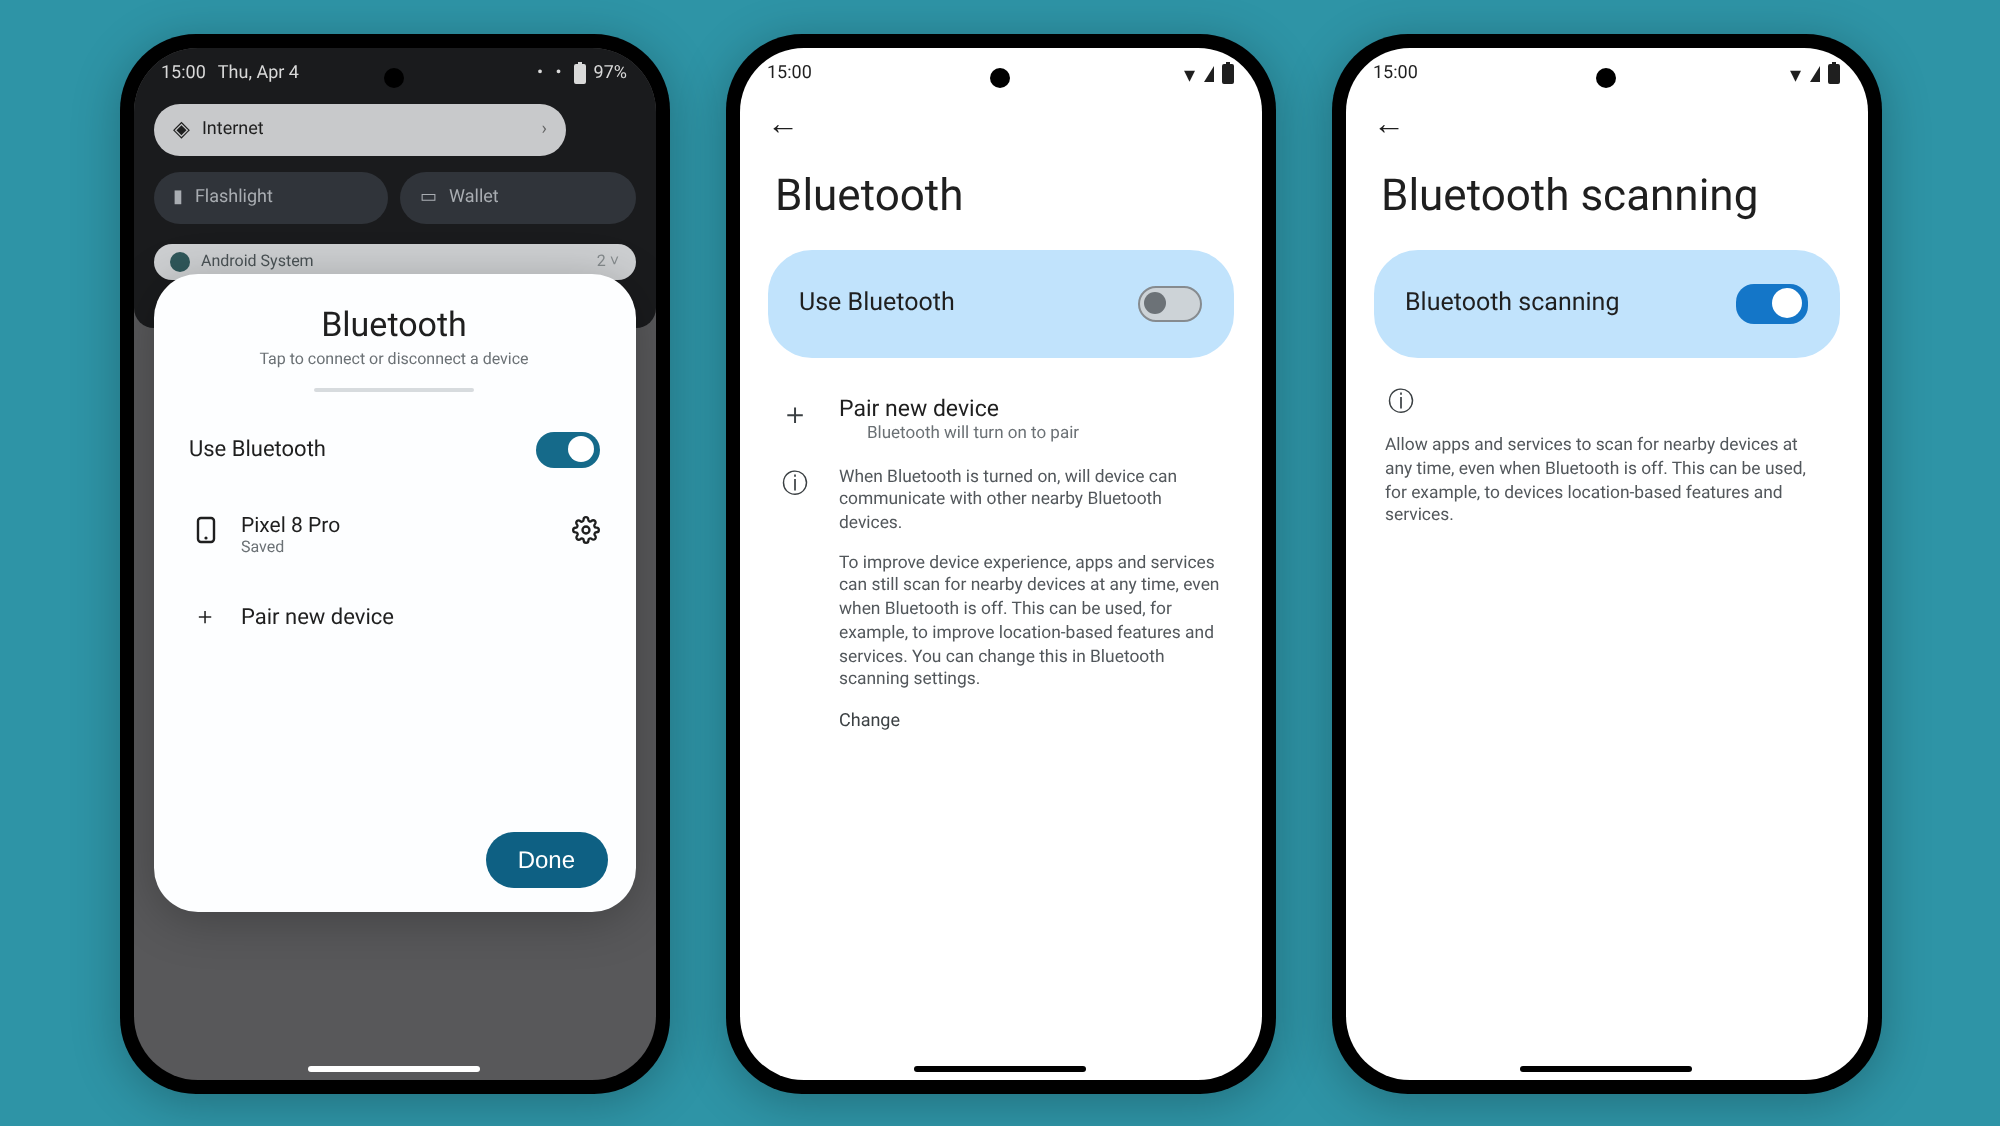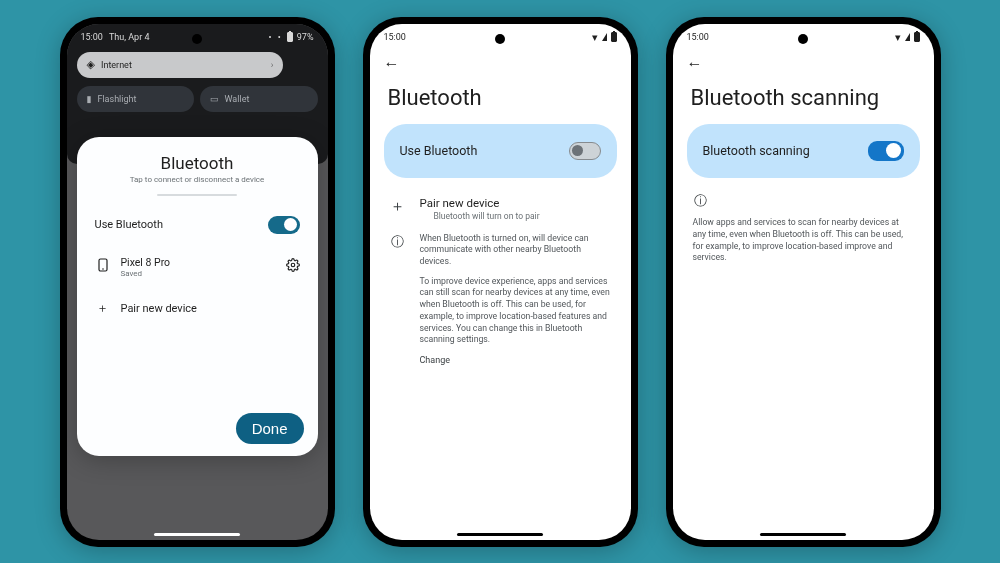--- a/index.html
+++ b/index.html
@@ -172,21 +172,21 @@
   .switch.on.blue { background:#1476c8; }
   .switch.on.pill { width:36px; height:20px; }
   .switch.on.pill::after { width:15px; height:15px; top:2.5px; right:2.5px; }
 
   .gear-btn { font-size:12px; }
 
   .done-btn {
     position:absolute; right:14px; bottom:12px;
     background:#0e6083;
     color:#fff;
-    font-size:15px;
+    font-size:12px;
     border:none;
     border-radius:16px;
     padding: 7px 16px;
   }
 
   
   .light-screen { background:#fff; color:#1f1f1f; }
   .status-light {
     display:flex; font-size:9px; color:#1f1f1f;
     padding:5px 14px 0; height:22px; align-items:center;
@@ -290,20 +290,25 @@
       <div class="qs-chip">
         <span>▮</span>
         <span>Flashlight</span>
       </div>
       <div class="qs-chip">
         <span>▭</span>
         <span>Wallet</span>
       </div>
     </div>
 
+    <div class="notif-card">
+      <span class="avatar"></span>
+      <span>Android System</span>
+      <span class="right">2 ˅</span>
+    </div>
 
     <div class="bt-sheet">
       <h2>Bluetooth</h2>
       <div class="sub">Tap to connect or disconnect a device</div>
       <div class="sheet-divider"></div>
 
       <div class="row">
         <span>Use Bluetooth</span>
         <span class="end switch on"></span>
       </div>
@@ -405,17 +410,17 @@
 
     <div class="highlight-card">
       <span>Bluetooth scanning</span>
       <span class="end switch on blue pill"></span>
     </div>
 
     <div class="info-block" style="padding-bottom:2px">
       <span class="ico">ⓘ</span>
       <div></div>
     </div>
-    <div class="p3-desc">Allow apps and services to scan for nearby devices at any time, even when Bluetooth is off. This can be used, for example, to improve location-based improve and services.</div>
+    <div class="p3-desc">Allow apps and services to scan for nearby devices at any time, even when Bluetooth is off. This can be used, for example, to devices location-based features and services.</div>
 
     <div class="home-indicator"></div>
   </div>
 </div>
 
 </body></html>

